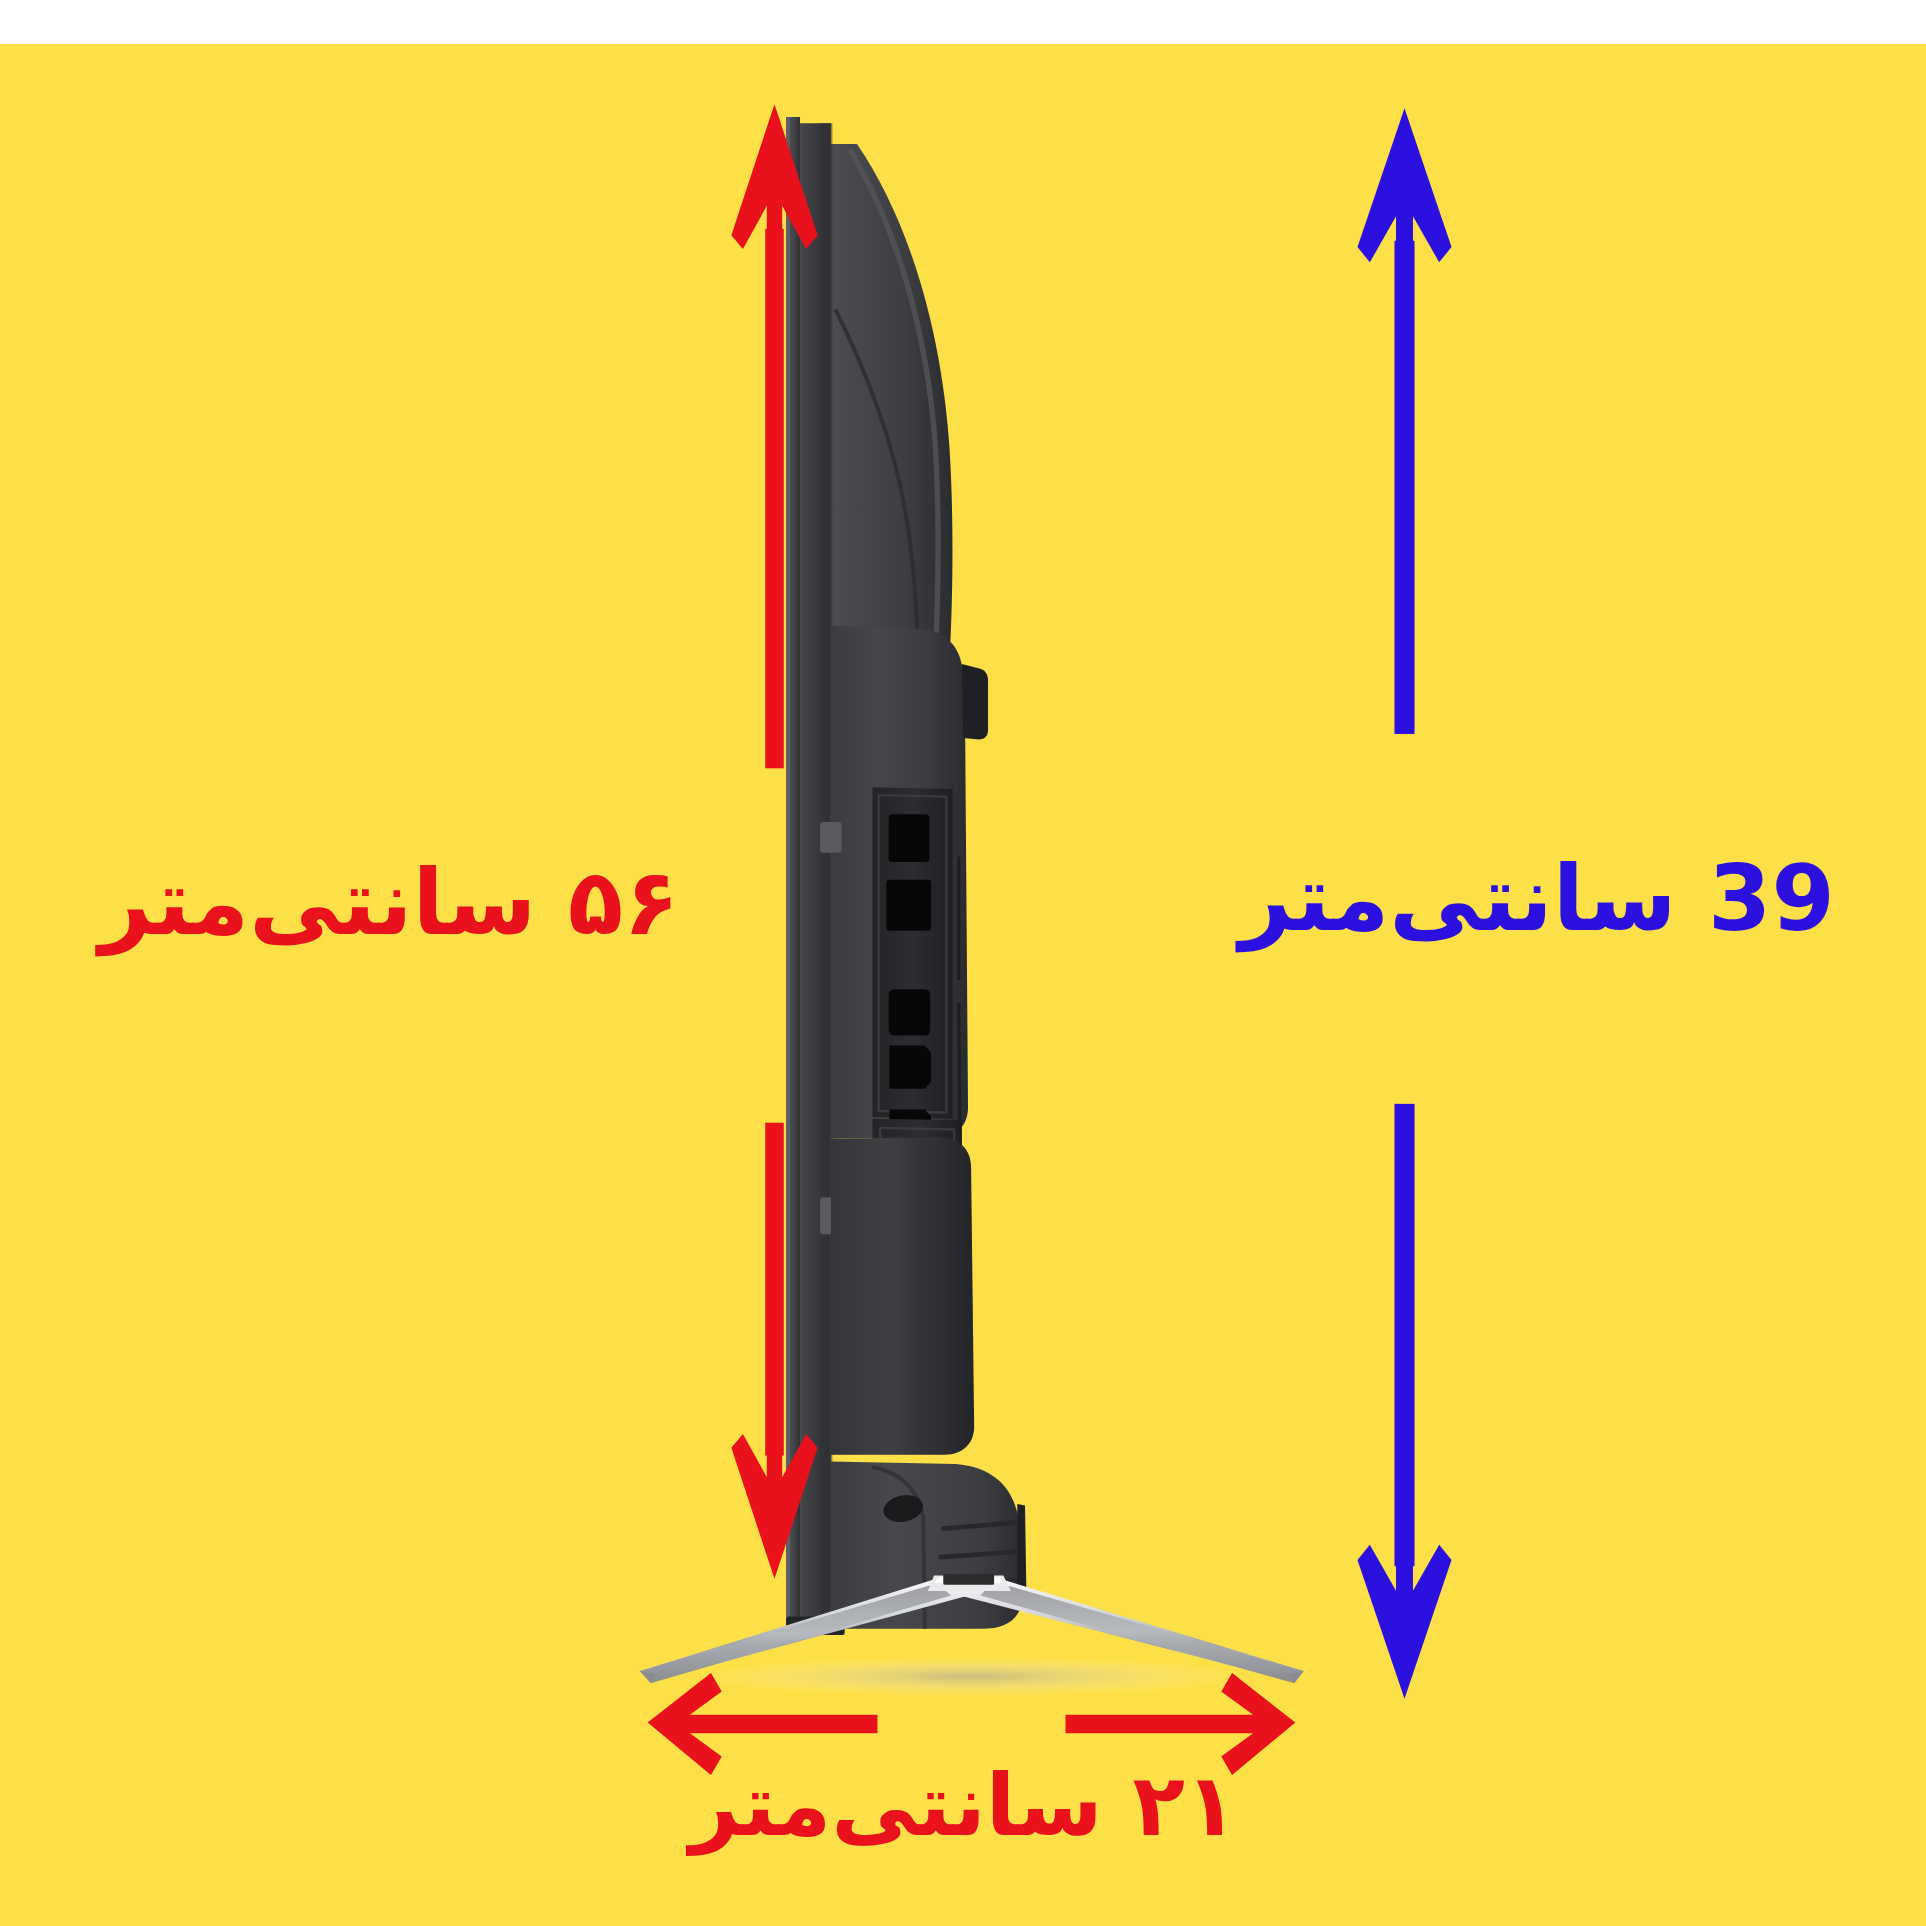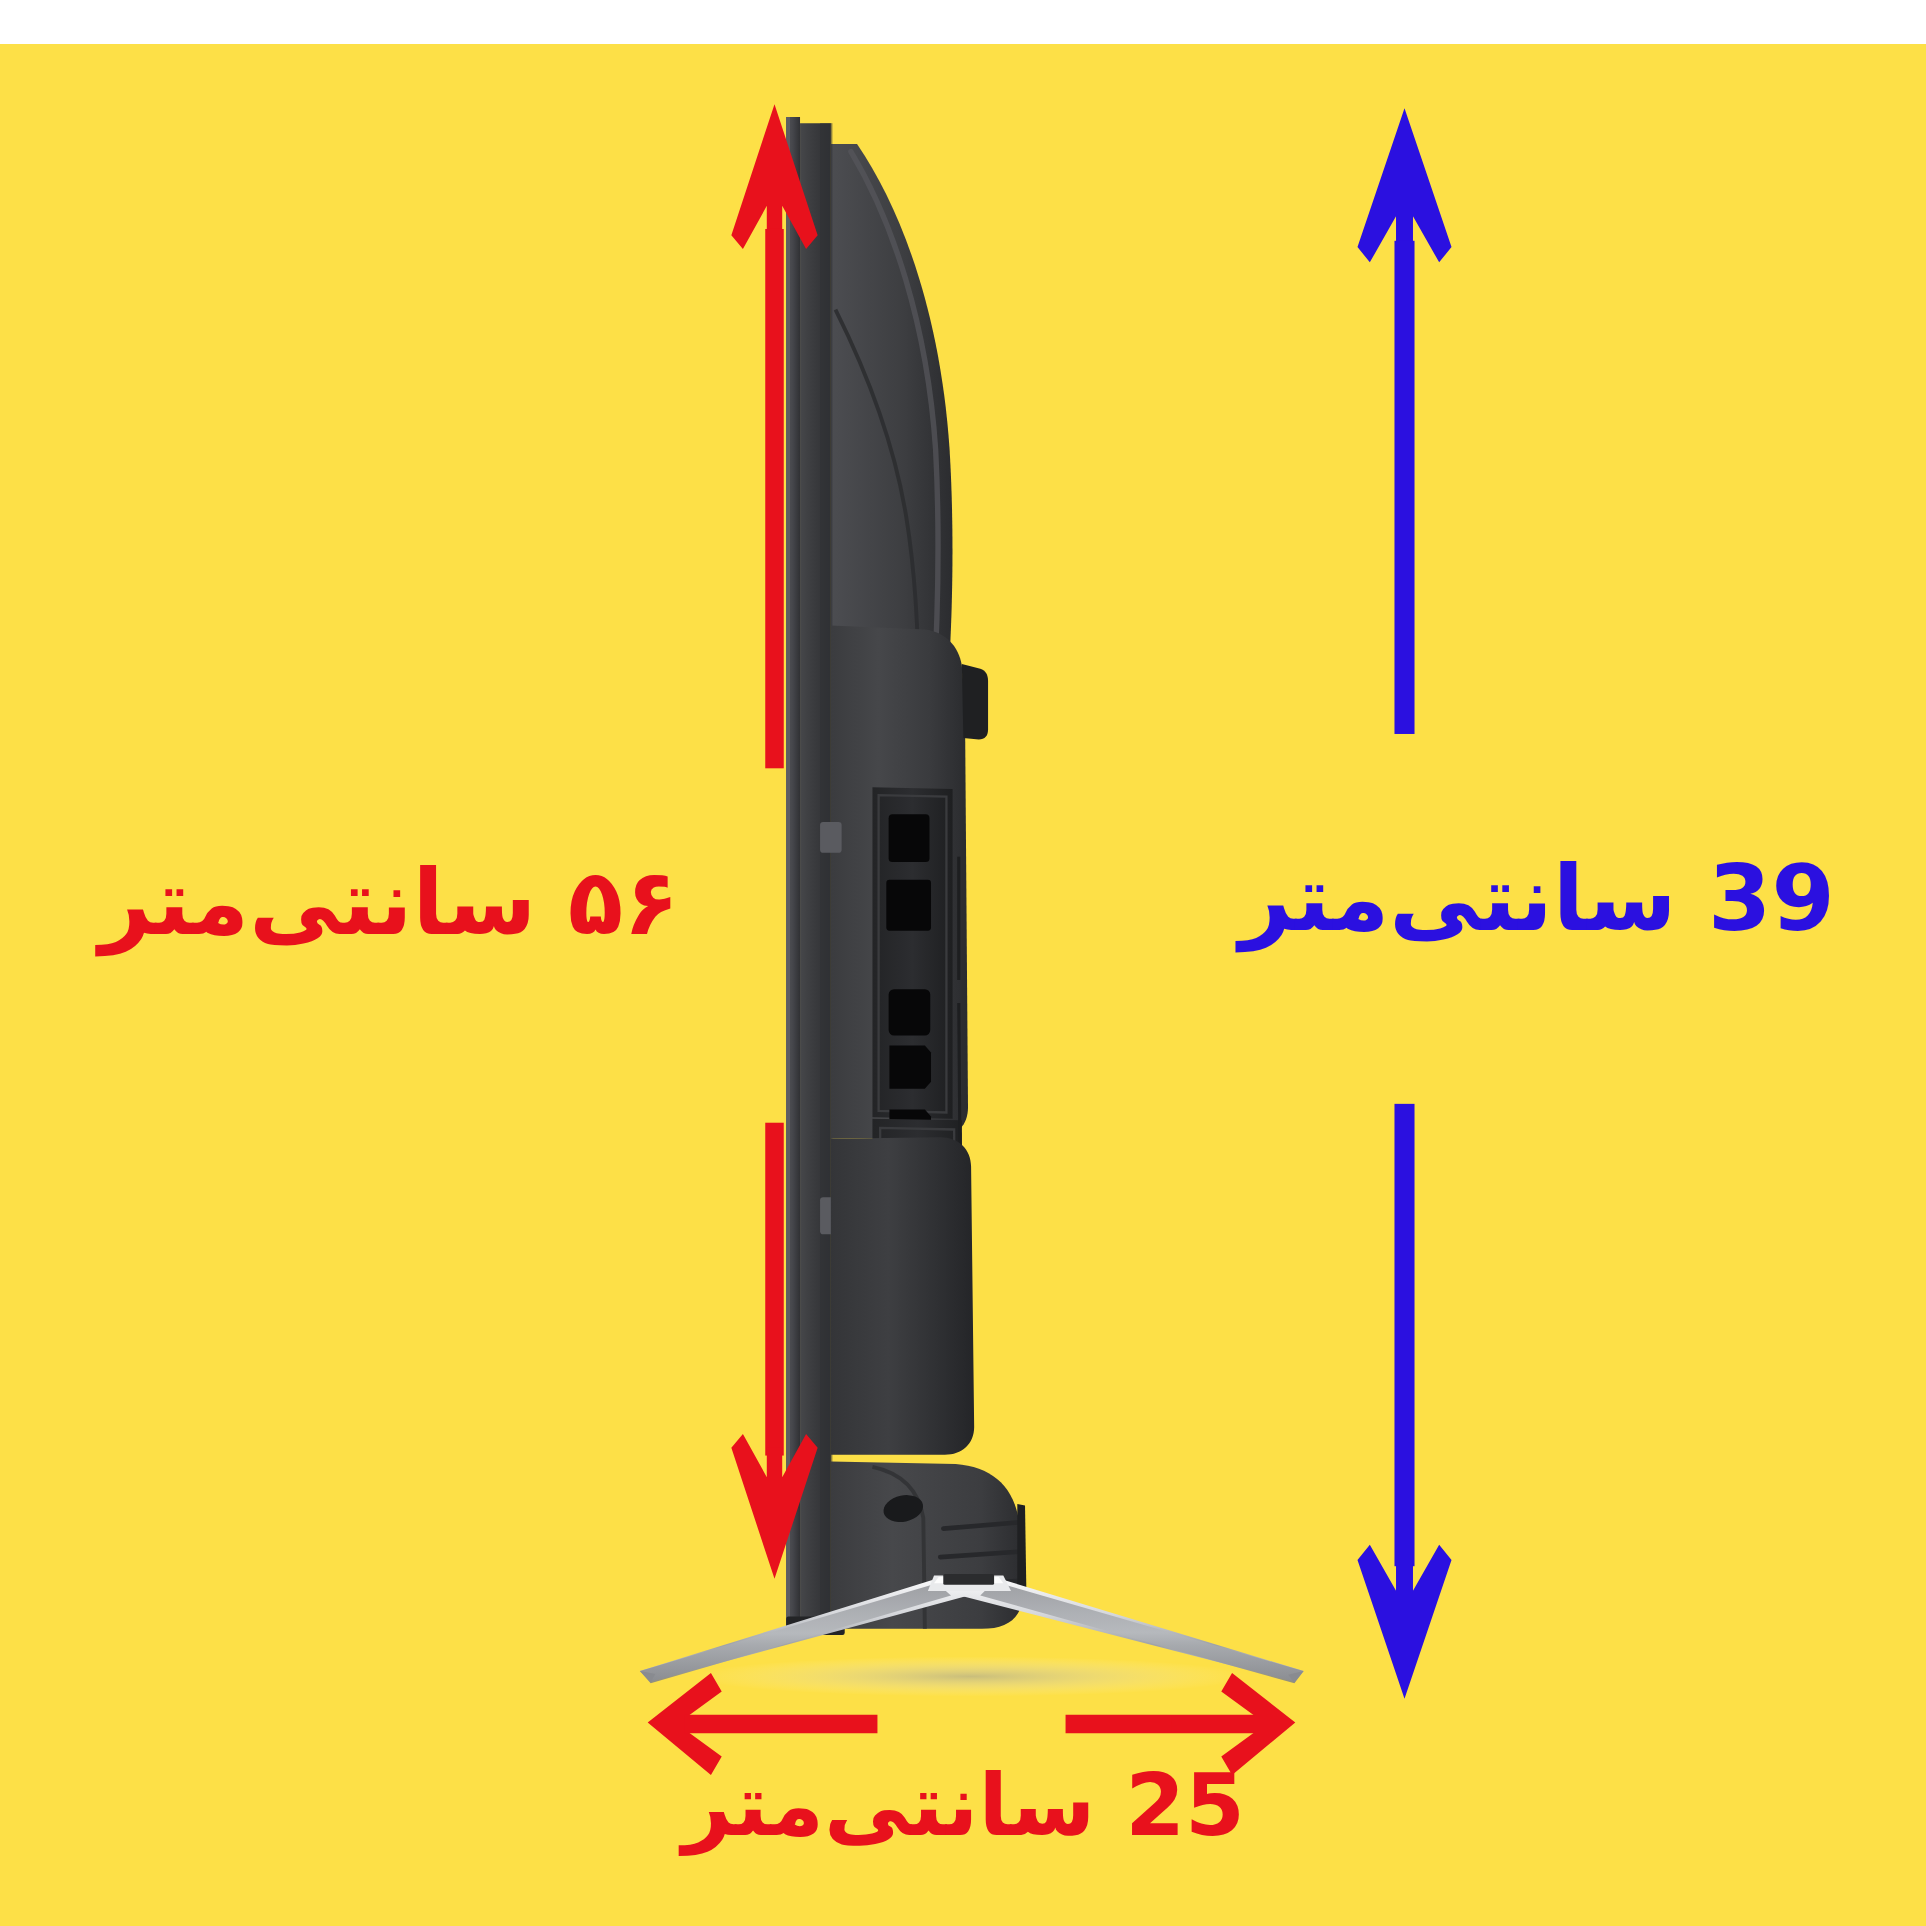--- a/index.html
+++ b/index.html
@@ -240,16 +240,16 @@
       <rect x="552" y="58" width="250" height="24"></rect>
 
       <path d="M850,68 L768,4 L754,28 L798,60 L690,60 L690,80 L798,80 L754,112 L768,136 Z"></path>
     </g>
   </svg>
 
   <div id="label-height-red" class="dimlabel dl-red">۵۶ سانتی‌متر</div>
 
   <div id="label-height-blue" class="dimlabel dl-blue">39 سانتی‌متر</div>
 
-  <div id="label-depth-red" class="dimlabel dl-red">25 سانتی‌متر</div>
+  <div id="label-depth-red" class="dimlabel dl-red">۲۱ سانتی‌متر</div>
 
 </div>
 
 
 </body></html>

